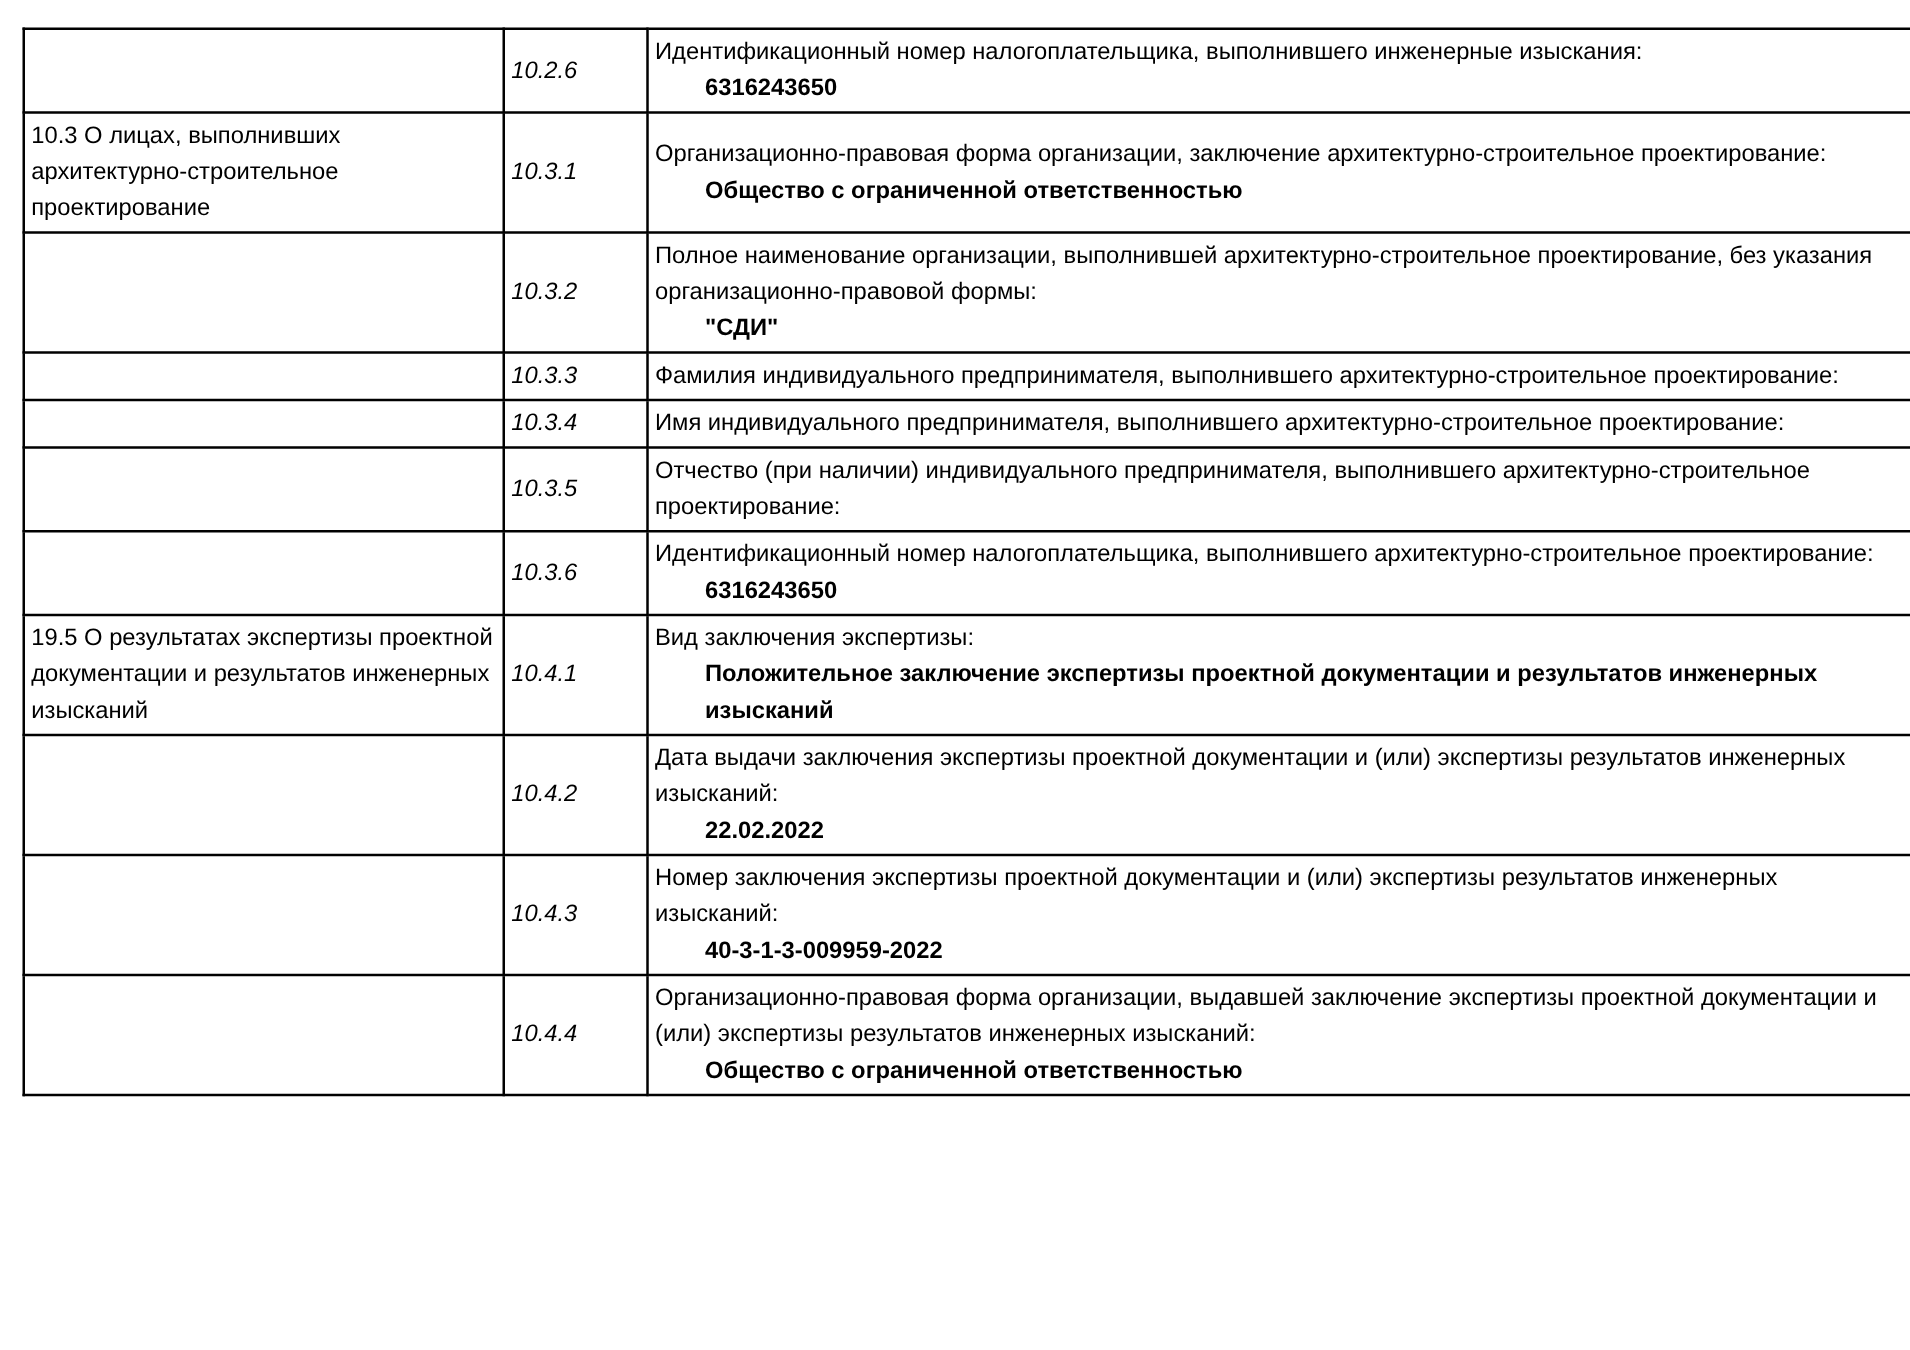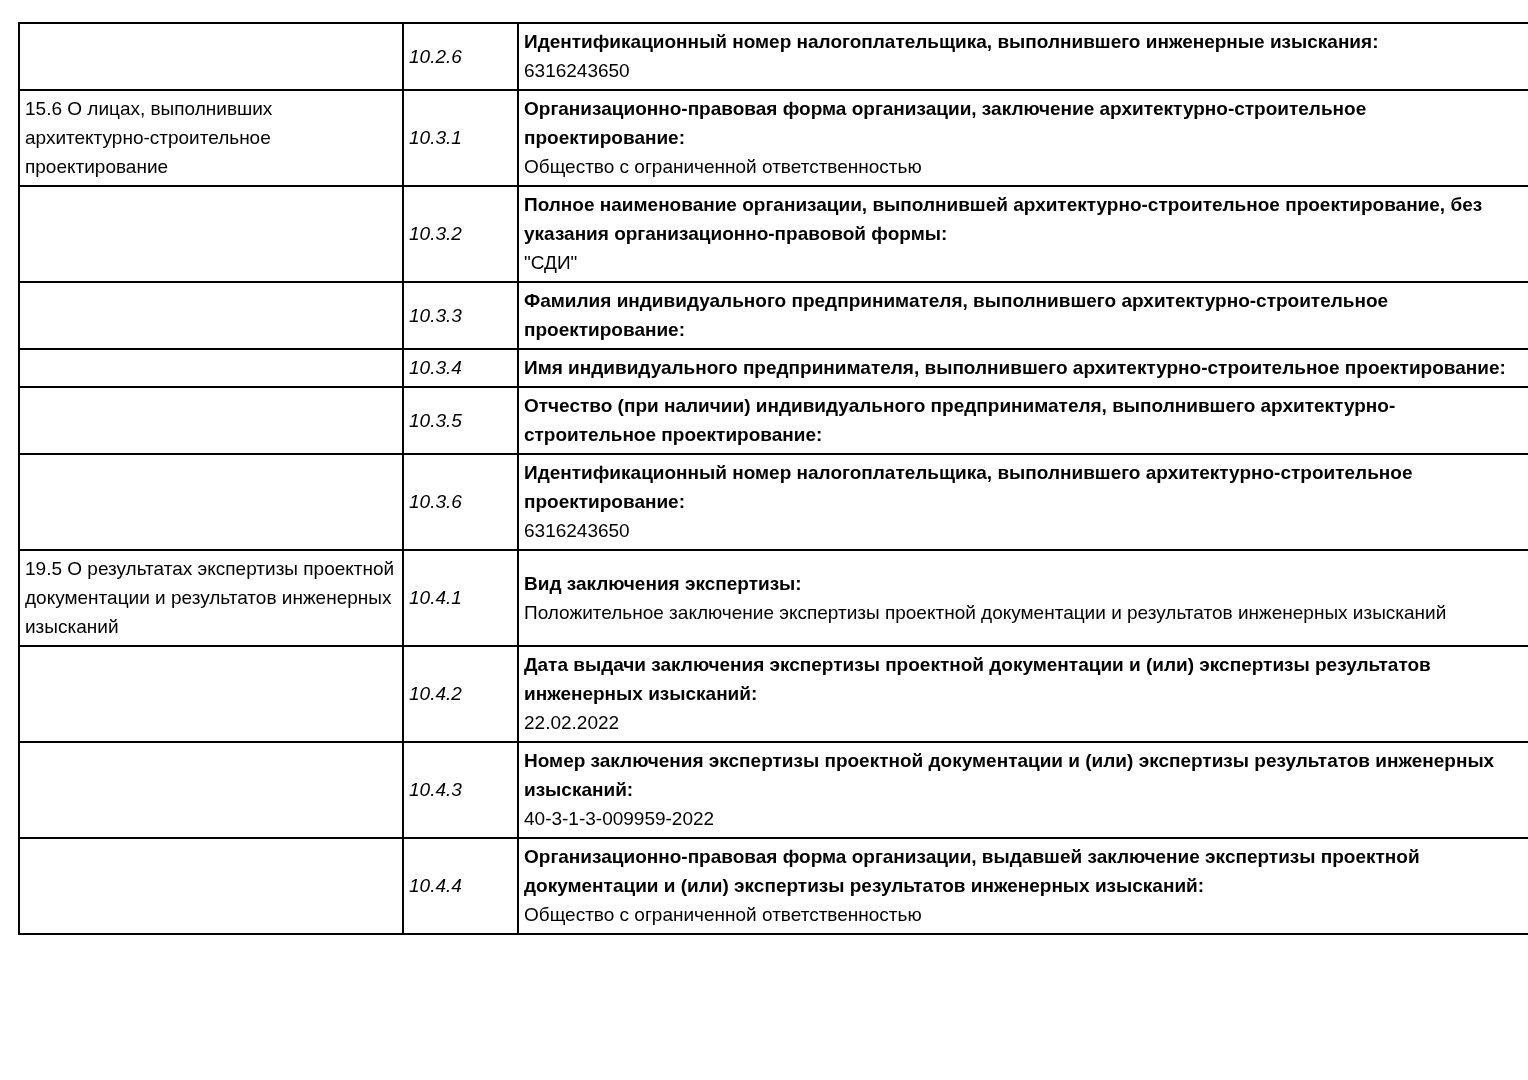--- a/index.html
+++ b/index.html
@@ -38,42 +38,42 @@
     width: 103px;
     vertical-align: middle;
     font-style: italic;
   }
   td.col-content {
     width: 1001px;
     vertical-align: middle;
   }
   .line {
     white-space: normal;
-    font-weight: bold;
   }
   .line.bold {
-    font-weight: normal;
+    font-weight: bold;
+    margin-left: 40px;
   }
 </style>
 </head>
 <body>
 
 <div>
   <table class="doc-table">
     <tbody>
         <tr>
           <td class="col-section"></td>
           <td class="col-code">10.2.6</td>
           <td class="col-content">
             <div class="line">Идентификационный номер налогоплательщика, выполнившего инженерные изыскания:</div>
             <div class="line bold">6316243650</div>
           </td>
         </tr>
         <tr>
-          <td class="col-section">15.6 О лицах, выполнивших архитектурно-строительное проектирование</td>
+          <td class="col-section">10.3 О лицах, выполнивших архитектурно-строительное проектирование</td>
           <td class="col-code">10.3.1</td>
           <td class="col-content">
             <div class="line">Организационно-правовая форма организации, заключение архитектурно-строительное проектирование:</div>
             <div class="line bold">Общество с ограниченной ответственностью</div>
           </td>
         </tr>
         <tr>
           <td class="col-section"></td>
           <td class="col-code">10.3.2</td>
           <td class="col-content">

